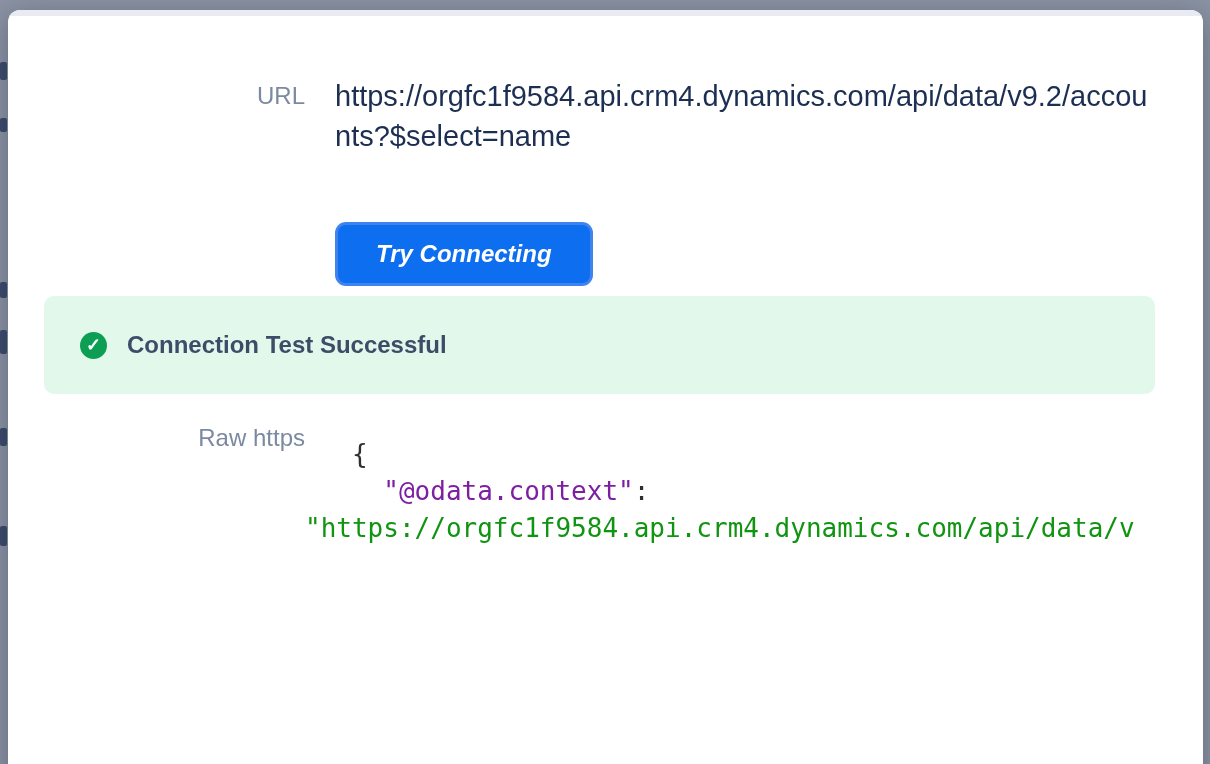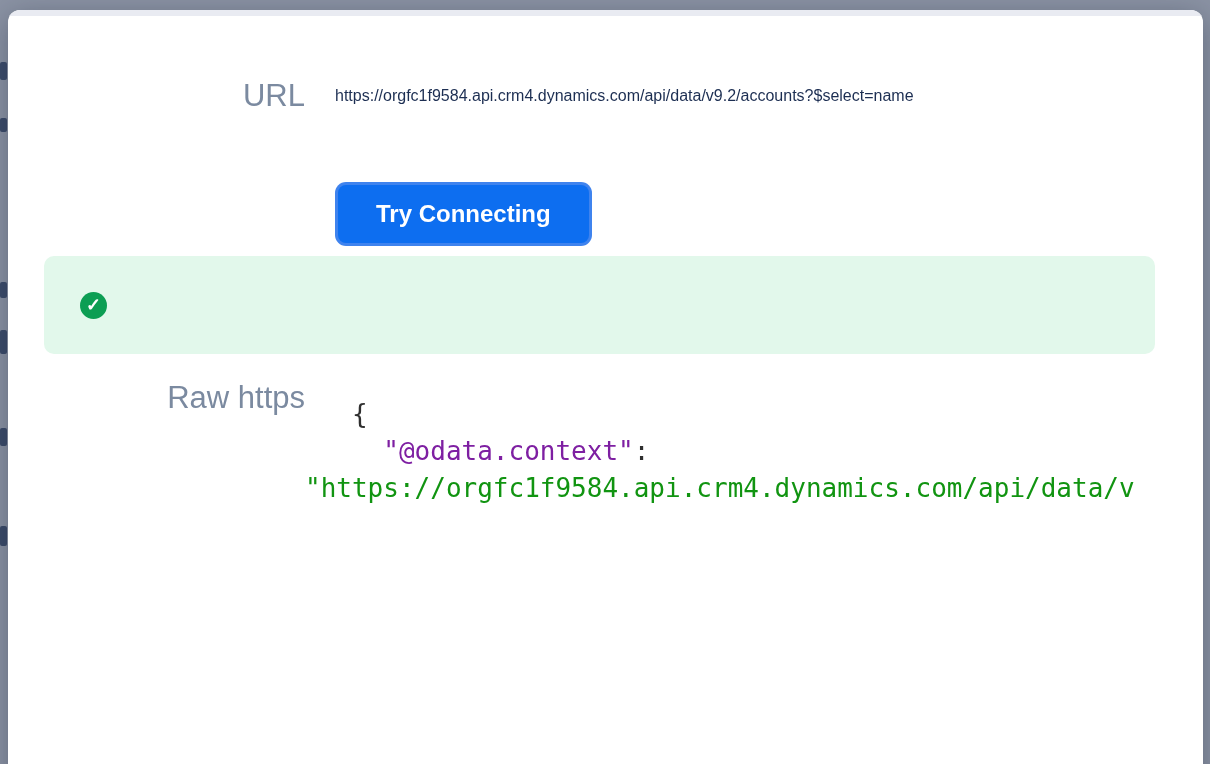--- a/index.html
+++ b/index.html
@@ -33,40 +33,40 @@
     font-family: "Liberation Sans", sans-serif;
   }
   .header-divider { height: 6px; background: #e9ebf2; width: 100%; }
   .modal-body { padding: 60px 42px 0 32px; }
 
   .row {
     display: grid; grid-template-columns: 265px 1fr; column-gap: 30px;
     align-items: start;
   }
   .field-label {
-    color: #7b8aa0; font-size: 31px; line-height: 40px;
+    color: #7b8aa0; font-size: 24px; line-height: 40px;
     text-align: right; white-space: nowrap;
   }
   .field-value {
-    color: #1c2e52; font-size: 16px; line-height: 40px;
+    color: #1c2e52; font-size: 29px; line-height: 40px;
   }
   .url-value { max-width: 832px; word-break: break-all; }
   .row-url { margin-bottom: 36px; }
   .row-method, .row-response { margin-bottom: 48px; }
   .row-method .field-label, .row-response .field-label,
   .row-method .field-value, .row-response .field-value { line-height: 30px; }
 
   .button-row { margin-top: -18px; }
   .try-btn {
     background: #0d6ef0; color: #ffffff;
     font-family: "Liberation Sans", sans-serif;
     font-size: 24px; font-weight: bold;
     border: none; border-radius: 8px;
     box-shadow: 0 0 0 3px #3f83ee;
-    padding: 15px 38px; margin: 3px; cursor: pointer;
+    padding: 15px 38px; margin: 3px; cursor: pointer; font-style: italic;
   }
 
   .success-banner {
     margin: 10px 6px 0 4px;
     background: #e2f8eb; border-radius: 10px;
     height: 98px; display: flex; align-items: center; gap: 20px;
     padding: 0 36px;
   }
   .check-circle {
     width: 27px; height: 27px; border-radius: 50%;
@@ -119,20 +119,21 @@
       <div></div>
       <div>
         <button class="try-btn">Try Connecting</button>
       </div>
     </div>
 
     <div class="success-banner">
       <span class="check-circle">
         <span>✓</span>
       </span>
+      <span class="banner-text">Connection Test Successful</span>
     </div>
 
     <div class="row raw-row">
       <div class="field-label">Raw https</div>
       <div>
         <pre class="code-block"><span class="code-plain">   {</span>
 <span class="code-key">     "@odata.context"</span><span class="code-plain">:</span>
 <span class="code-string">"https://orgfc1f9584.api.crm4.dynamics.com/api/data/v</span></pre>
       </div>
     </div>

